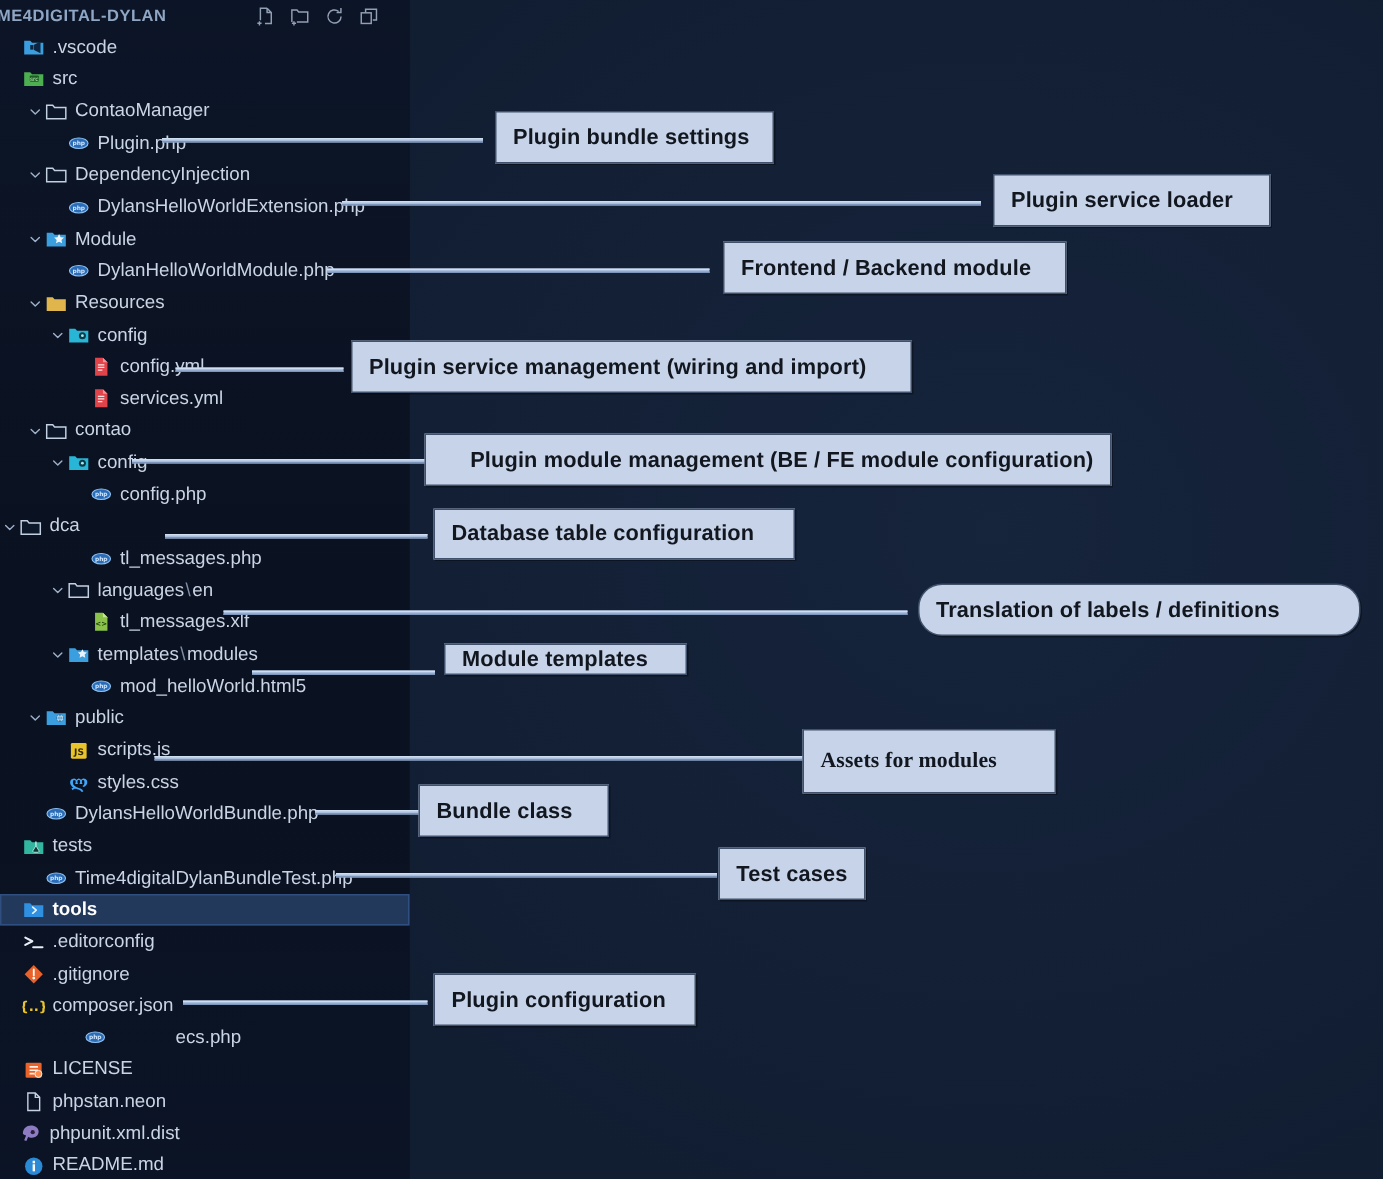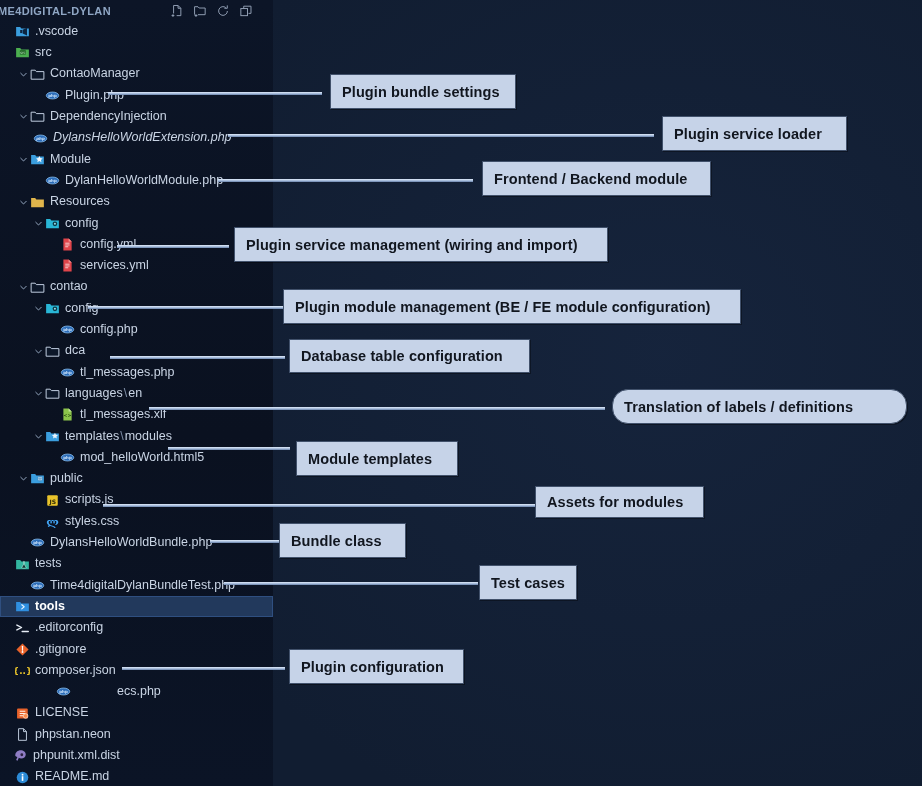--- a/index.html
+++ b/index.html
@@ -182,21 +182,21 @@
               <path d="M4 6.2L8 10.2 12 6.2"></path>
             </svg>
           </span>
           <span class="ico">
             <svg viewBox="0 0 16 16" width="15" height="15">
               <path d="M1.2 3.4h4.3l1.3 1.5h8V13H1.2z" fill="#0c1729" stroke="#c3d0e2" stroke-width="1.05"></path>
             </svg>
           </span>
           <span class="lbl">DependencyInjection</span>
         </div>
-        <div class="row" style="padding-left: 20px; font-style: italic;">
+        <div class="row" style="padding-left: 32px;">
           <span class="twisty"></span>
           <span class="ico">
             <svg viewBox="0 0 16 16" width="15" height="15">
               <ellipse cx="8" cy="8" rx="6.6" ry="3.7" fill="#2b6cb8" stroke="#8ec1f0" stroke-width=".8"></ellipse>
               <text x="8" y="9.5" font-size="4.2" fill="#cfe5fb" text-anchor="middle" font-family="DejaVu Sans" font-weight="bold">php</text>
             </svg>
           </span>
           <span class="lbl">DylansHelloWorldExtension.php</span>
         </div>
         <div class="row" style="padding-left: 17px;">
@@ -304,21 +304,21 @@
         <div class="row" style="padding-left: 47px;">
           <span class="twisty"></span>
           <span class="ico">
             <svg viewBox="0 0 16 16" width="15" height="15">
               <ellipse cx="8" cy="8" rx="6.6" ry="3.7" fill="#2b6cb8" stroke="#8ec1f0" stroke-width=".8"></ellipse>
               <text x="8" y="9.5" font-size="4.2" fill="#cfe5fb" text-anchor="middle" font-family="DejaVu Sans" font-weight="bold">php</text>
             </svg>
           </span>
           <span class="lbl">config.php</span>
         </div>
-        <div class="row" style="padding-left: 32px;">
+        <div class="row" style="">
           <span class="twisty">
             <svg viewBox="0 0 16 16" width="11" height="11" fill="none" stroke="#9db0c9" stroke-width="1.35" stroke-linecap="round" stroke-linejoin="round">
               <path d="M4 6.2L8 10.2 12 6.2"></path>
             </svg>
           </span>
           <span class="ico">
             <svg viewBox="0 0 16 16" width="15" height="15">
               <path d="M1.2 3.4h4.3l1.3 1.5h8V13H1.2z" fill="#0c1729" stroke="#c3d0e2" stroke-width="1.05"></path>
             </svg>
           </span>
@@ -553,37 +553,37 @@
       </div>
       <div class="conn" style="left: 218px; top: 179px; width: 255px;"></div>
       <div class="note" style="left: 482px; top: 161px; width: 229px; height: 35px;">
         <span>Frontend / Backend module</span>
       </div>
       <div class="conn" style="left: 117px; top: 245px; width: 112px;"></div>
       <div class="note" style="left: 234px; top: 227px; width: 374px; height: 35px;">
         <span>Plugin service management (wiring and import)</span>
       </div>
       <div class="conn" style="left: 88px; top: 306px; width: 196px;"></div>
-      <div class="note" style="left: 283px; top: 289px; width: 458px; height: 35px;">
+      <div class="note" style="left: 283px; top: 289px; width: 458px; height: 35px; justify-content: flex-end;">
         <span>Plugin module management (BE / FE module configuration)</span>
       </div>
       <div class="conn" style="left: 110px; top: 356px; width: 175px;"></div>
       <div class="note" style="left: 289px; top: 339px; width: 241px; height: 34px;">
         <span>Database table configuration</span>
       </div>
       <div class="conn" style="left: 149px; top: 407px; width: 456px;"></div>
       <div class="note" style="left: 612px; top: 389px; width: 295px; height: 35px; border-radius: 16px;">
         <span>Translation of labels / definitions</span>
       </div>
       <div class="conn" style="left: 168px; top: 447px; width: 122px;"></div>
-      <div class="note" style="left: 296px; top: 441px; width: 162px; height: 35px;">
+      <div class="note" style="left: 296px; top: 429px; width: 162px; height: 21px;">
         <span>Module templates</span>
       </div>
       <div class="conn" style="left: 103px; top: 504px; width: 432px;"></div>
-      <div class="note" style="left: 535px; top: 486px; width: 169px; height: 32px;">
+      <div class="note" style="left: 535px; top: 486px; width: 169px; height: 43px; font-family: Liberation Serif, serif;">
         <span>Assets for modules</span>
       </div>
       <div class="conn" style="left: 210px; top: 540px; width: 75px;"></div>
       <div class="note" style="left: 279px; top: 523px; width: 127px; height: 35px;">
         <span>Bundle class</span>
       </div>
       <div class="conn" style="left: 224px; top: 582px; width: 254px;"></div>
       <div class="note" style="left: 479px; top: 565px; width: 98px; height: 35px; justify-content: flex-end;">
         <span>Test cases</span>
       </div>

